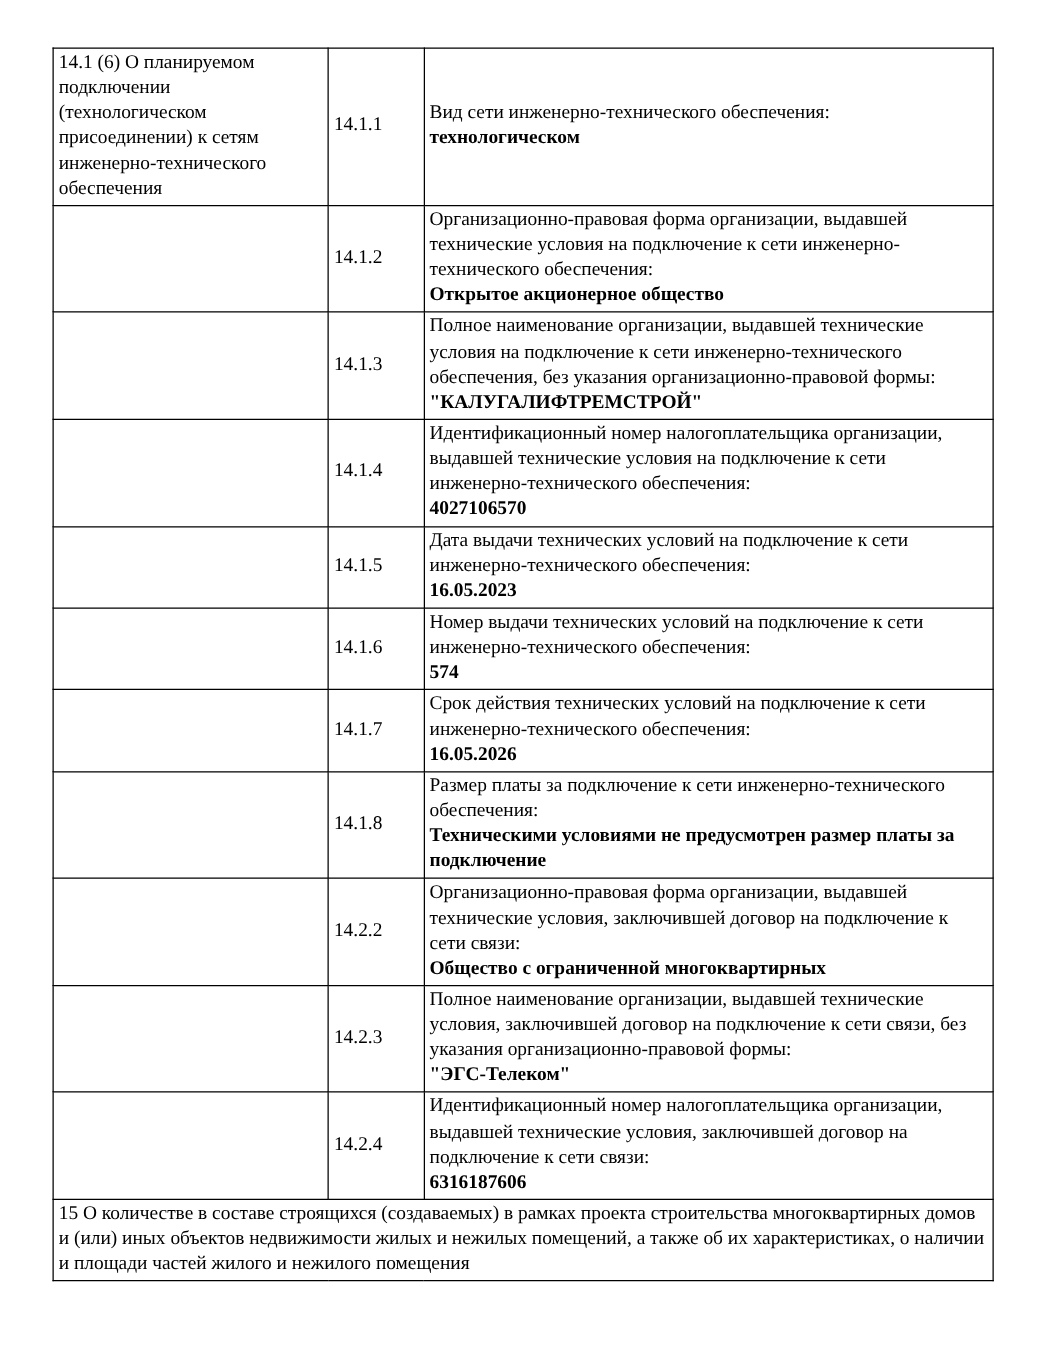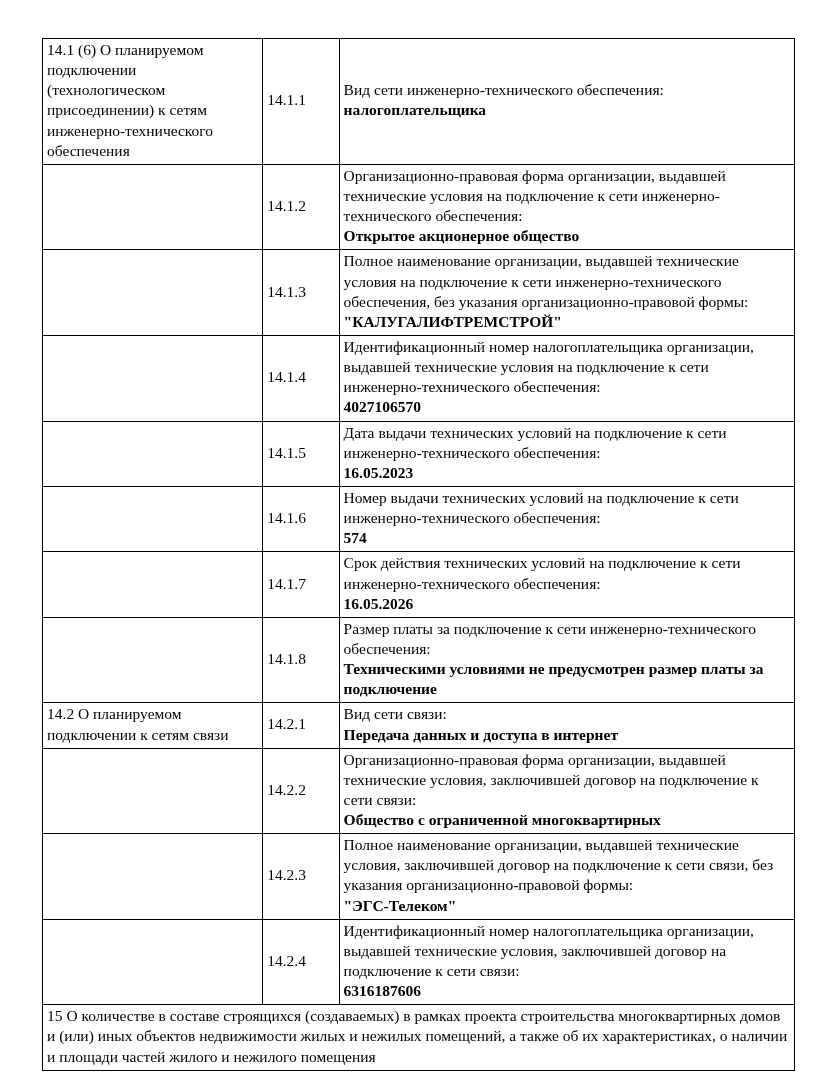--- a/index.html
+++ b/index.html
@@ -54,21 +54,21 @@
 
 <div class="page">
   <table class="decl">
     <tbody>
 
       <tr>
         <td class="c1">14.1 (6) О планируемом подключении (технологическом присоединении) к сетям инженерно-технического обеспечения</td>
         <td class="c2">14.1.1</td>
         <td class="c3">
           <div>Вид сети инженерно-технического обеспечения:</div>
-          <div class="field-value">налогоплательщика</div>
+          <div class="field-value">технологическом</div>
         </td>
       </tr>
 
       <tr>
         <td class="c1"></td>
         <td class="c2">14.1.2</td>
         <td class="c3">
           <div>Организационно-правовая форма организации, выдавшей технические условия на подключение к сети инженерно-технического обеспечения:</div>
           <div class="field-value">Открытое акционерное общество</div>
         </td>
@@ -121,28 +121,20 @@
 
       <tr>
         <td class="c1"></td>
         <td class="c2">14.1.8</td>
         <td class="c3">
           <div>Размер платы за подключение к сети инженерно-технического обеспечения:</div>
           <div class="field-value">Техническими условиями не предусмотрен размер платы за подключение</div>
         </td>
       </tr>
 
-      <tr>
-        <td class="c1">14.2 О планируемом подключении к сетям связи</td>
-        <td class="c2">14.2.1</td>
-        <td class="c3">
-          <div>Вид сети связи:</div>
-          <div class="field-value">Передача данных и доступа в интернет</div>
-        </td>
-      </tr>
 
       <tr>
         <td class="c1"></td>
         <td class="c2">14.2.2</td>
         <td class="c3">
           <div>Организационно-правовая форма организации, выдавшей технические условия, заключившей договор на подключение к сети связи:</div>
           <div class="field-value">Общество с ограниченной многоквартирных</div>
         </td>
       </tr>
 

